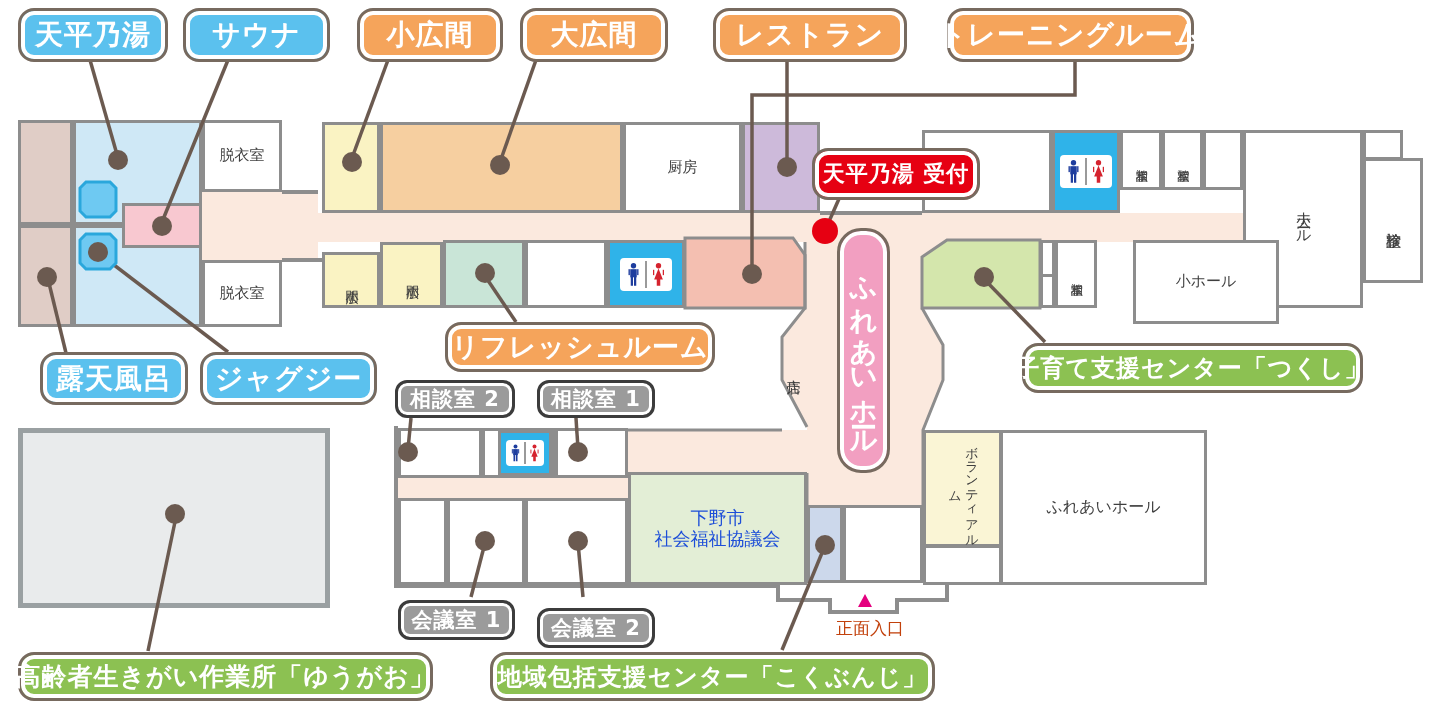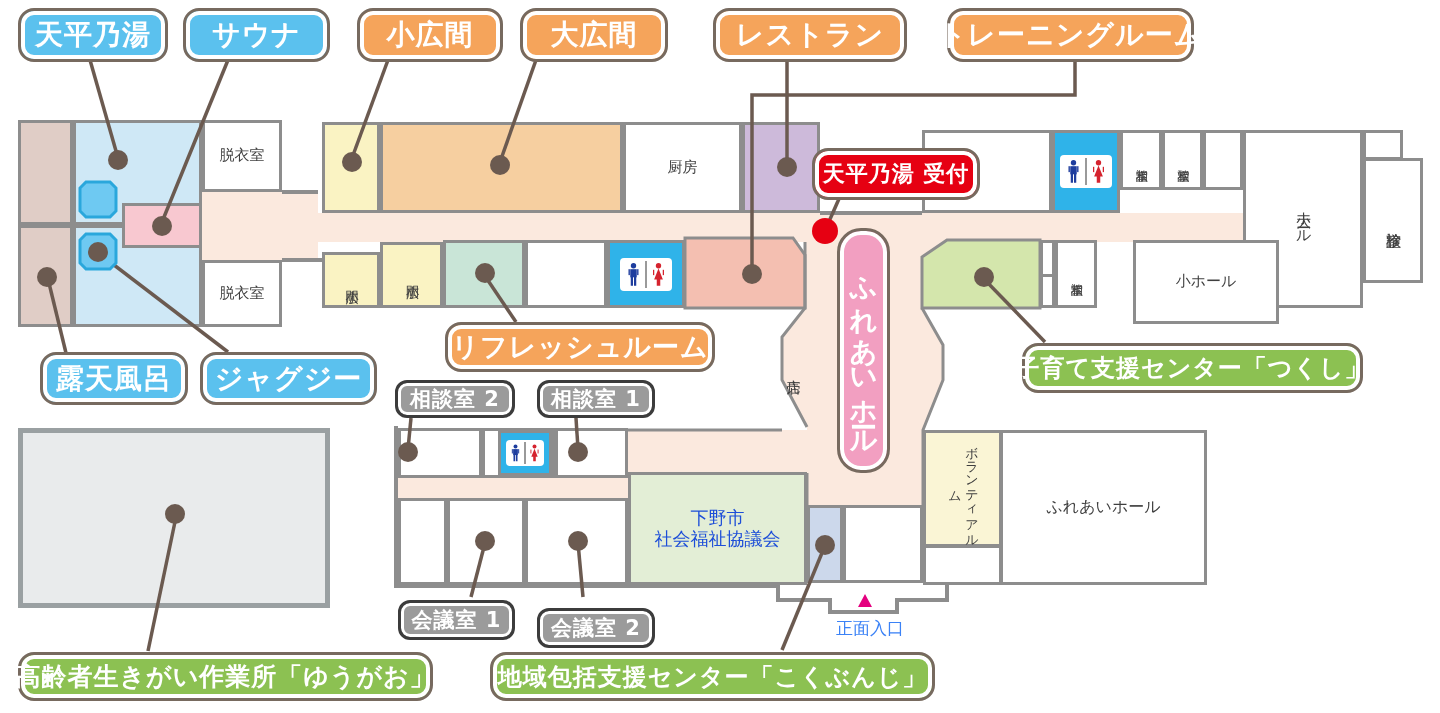--- a/index.html
+++ b/index.html
@@ -172,21 +172,21 @@
   <div class="room f-lblue" style="left:807px;top:505px;width:36px;height:78px"></div>
   <div class="room" style="left:843px;top:505px;width:80px;height:78px"></div>
 
   <div class="room f-paley vt" style="left:923px;top:430px;width:79px;height:117px;font-size:13px;line-height:1.3">ボランティアルーム</div>
   <div class="room" style="left:923px;top:545px;width:79px;height:40px"></div>
   <div class="room" style="left:1000px;top:430px;width:207px;height:155px;font-size:16px">ふれあいホール</div>
 
   <div class="room f-gray" style="left:18px;top:428px;width:312px;height:180px"></div>
 
   <div class="plain vt" style="left:783px;top:348px;width:22px;height:42px;font-size:14px">売店</div>
-  <div class="plain" style="left:820px;top:616px;width:100px;height:24px;font-size:17px;color:#3b82f6">正面入口</div>
+  <div class="plain" style="left:820px;top:616px;width:100px;height:24px;font-size:17px;color:#c2410c">正面入口</div>
 
   <svg class="layer" id="marks">
     <g stroke="#6b5a50" stroke-width="3.5" fill="none">
       <path d="M90,60 L118,158"></path>
       <path d="M228,60 L162,222"></path>
       <path d="M388,60 L352,158"></path>
       <path d="M536,60 L500,162"></path>
       <path d="M787,60 L787,164"></path>
       <path d="M1075,60 L1075,95 L752,95 L752,272"></path>
       <path d="M842,192 L827,226"></path>

